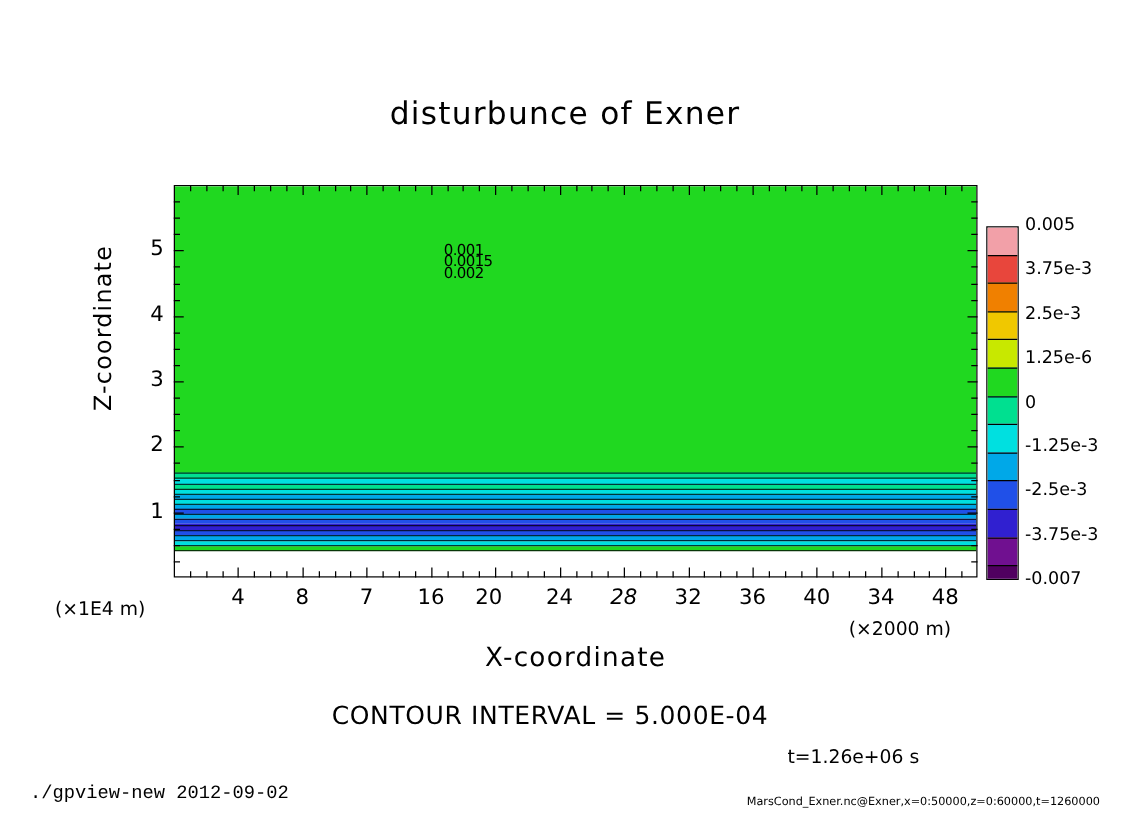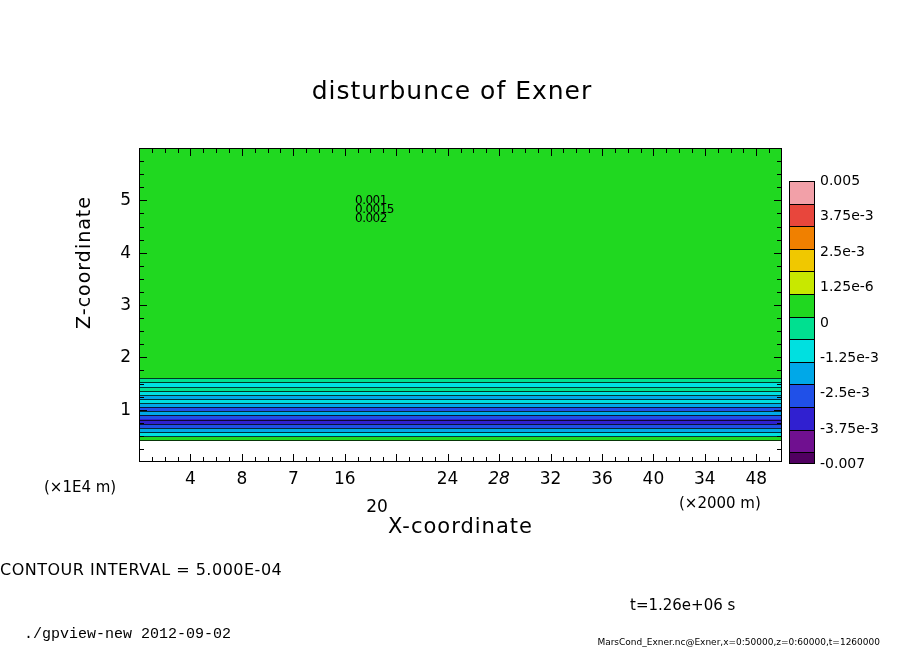--- a/index.html
+++ b/index.html
@@ -73,22 +73,22 @@
   #xunit {
     left: 44px; top: 478px;
     font-size: 15px;
   }
   #zunit {
     left: 679px; top: 494px;
     font-size: 15px;
   }
   #contour-interval {
     left: 0; top: 560px; width: 880px;
-    text-align: left;
-    font-size: 16px;
+    text-align: center;
+    font-size: 20px;
     letter-spacing: 0.5px;
   }
   #time-label {
     left: 630px; top: 596px;
     font-size: 15px;
   }
   #footer-left {
     left: 24px; top: 626px;
     font-size: 15px;
     font-family: Liberation Mono, monospace;
@@ -260,21 +260,21 @@
     <div class="tick" style="left: 743.42px; top: 148px; width: 1px; height: 5px;"></div>
     <div class="tick" style="left: 743.42px; top: 457px; width: 1px; height: 5px;"></div>
     <div class="tick" style="left: 756.28px; top: 148px; width: 1px; height: 8px;"></div>
     <div class="tick" style="left: 756.28px; top: 454px; width: 1px; height: 8px;"></div>
     <div class="tick" style="left: 769.14px; top: 148px; width: 1px; height: 5px;"></div>
     <div class="tick" style="left: 769.14px; top: 457px; width: 1px; height: 5px;"></div>
     <div class="xtick-lab" style="left: 170.44px; top: 468px; width: 40px;">4</div>
     <div class="xtick-lab" style="left: 221.88px; top: 468px; width: 40px;">8</div>
     <div class="xtick-lab" style="left: 273.32px; top: 468px; width: 40px;">7</div>
     <div class="xtick-lab" style="left: 324.76px; top: 468px; width: 40px;">16</div>
-    <div class="xtick-lab" style="left: 357px; top: 468px; width: 40px; margin-top: 28px;">20</div>
+    <div class="xtick-lab" style="left: 371px; top: 468px; width: 40px;">20</div>
     <div class="xtick-lab" style="left: 427.64px; top: 468px; width: 40px;">24</div>
     <div class="xtick-lab" style="left: 479.08px; top: 468px; width: 40px; font-style: italic;">28</div>
     <div class="xtick-lab" style="left: 530.52px; top: 468px; width: 40px;">32</div>
     <div class="xtick-lab" style="left: 581.96px; top: 468px; width: 40px;">36</div>
     <div class="xtick-lab" style="left: 633.4px; top: 468px; width: 40px;">40</div>
     <div class="xtick-lab" style="left: 684.84px; top: 468px; width: 40px;">34</div>
     <div class="xtick-lab" style="left: 736.28px; top: 468px; width: 40px;">48</div>
     <div class="tick" style="left: 139px; top: 448.917px; height: 1px; width: 5px;"></div>
     <div class="tick" style="left: 777px; top: 448.917px; height: 1px; width: 5px;"></div>
     <div class="tick" style="left: 139px; top: 435.833px; height: 1px; width: 5px;"></div>

